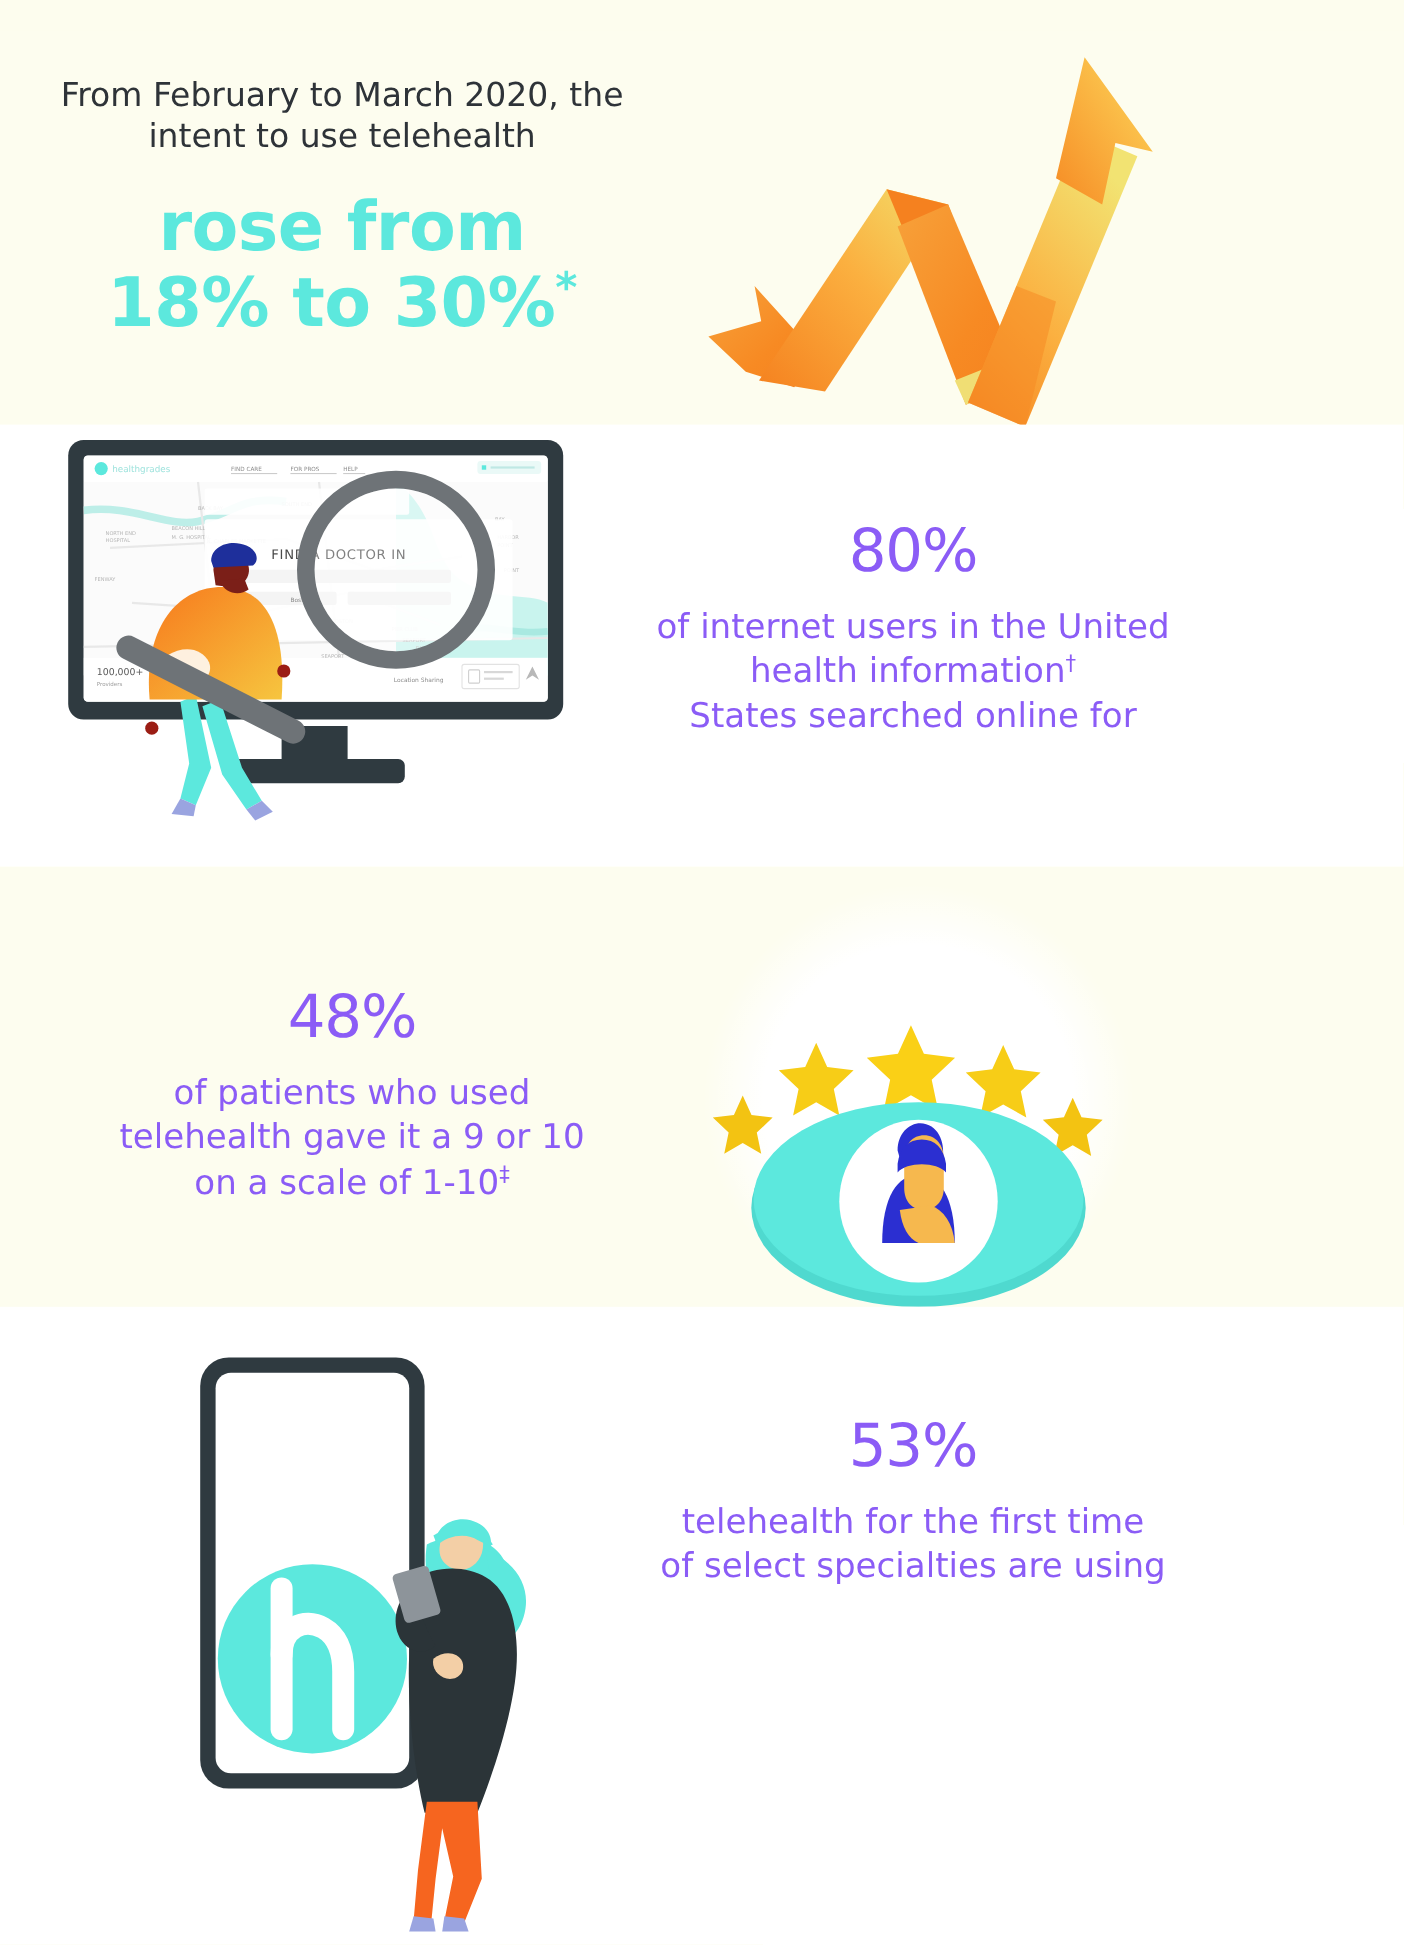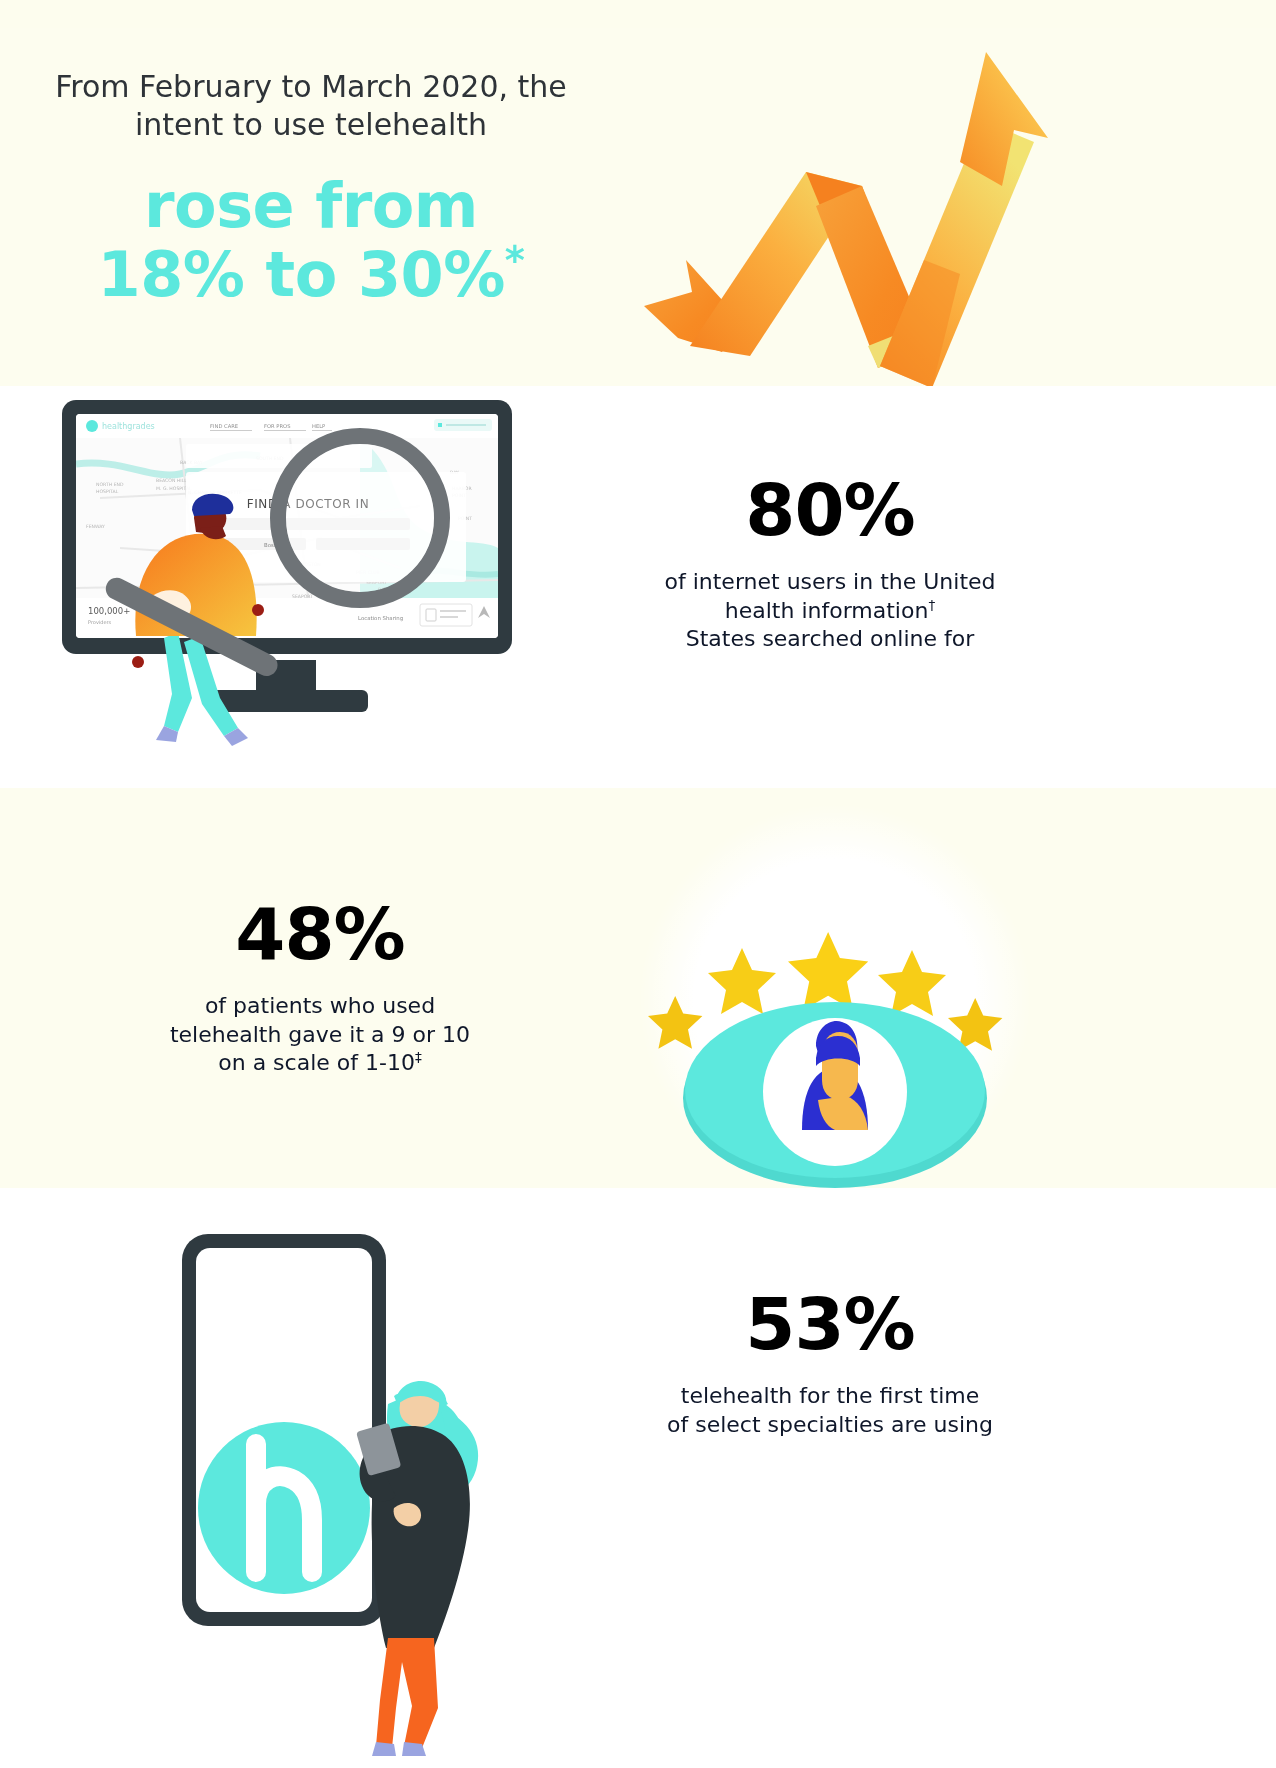--- a/index.html
+++ b/index.html
@@ -30,31 +30,31 @@
     font-weight:400;
   }
   .bigteal {
     color:#5ce8dd;
     font-weight:800;
     letter-spacing:-0.5px;
     text-align:center;
   }
   .hero-line { font-size:62px; line-height:1.12; }
   .stat-num {
-    color:#000000;
-    font-weight:700;
-    font-size:72px;
+    color:#8b5cf6;
+    font-weight:400;
+    font-size:54px;
     line-height:1;
     text-align:center;
     letter-spacing:-1px;
   }
   .stat-cap {
-    font-size:22px;
+    font-size:31px;
     line-height:1.30;
-    color:#0f172a;
+    color:#8b5cf6;
     text-align:center;
     margin-top:22px;
     font-weight:400;
   }
   sup { font-size:0.62em; vertical-align:super; line-height:0; }
 
   
   #band1 .t1 { position:absolute; left:26px; top:40px; width:570px; }
   #band1 .hero { margin-top:26px; }
   .arrow-wrap { position:absolute; left:630px; top:18px; width:420px; height:350px; }

